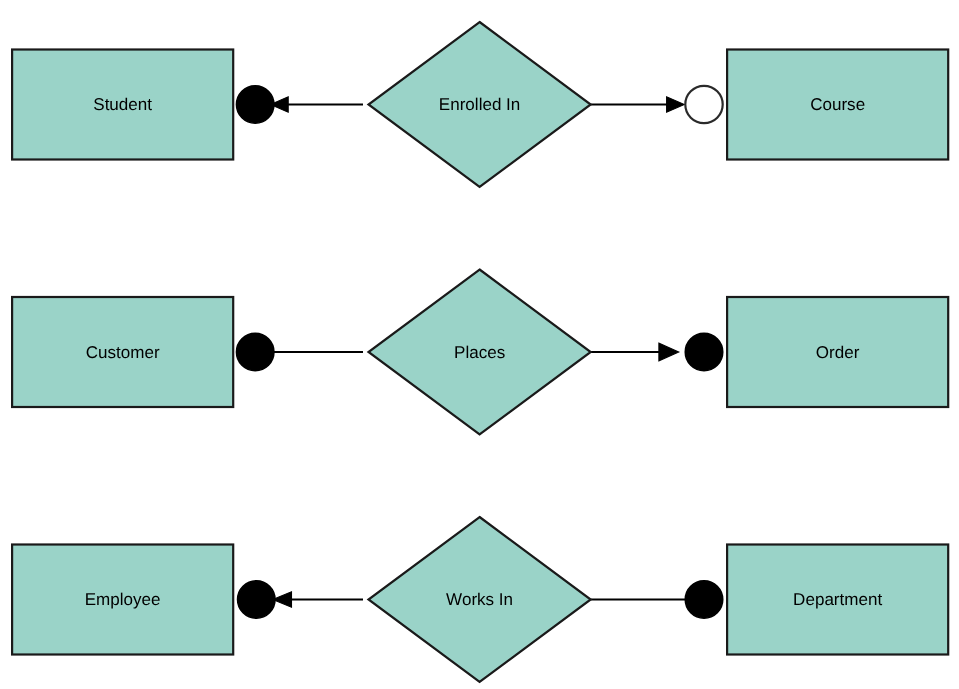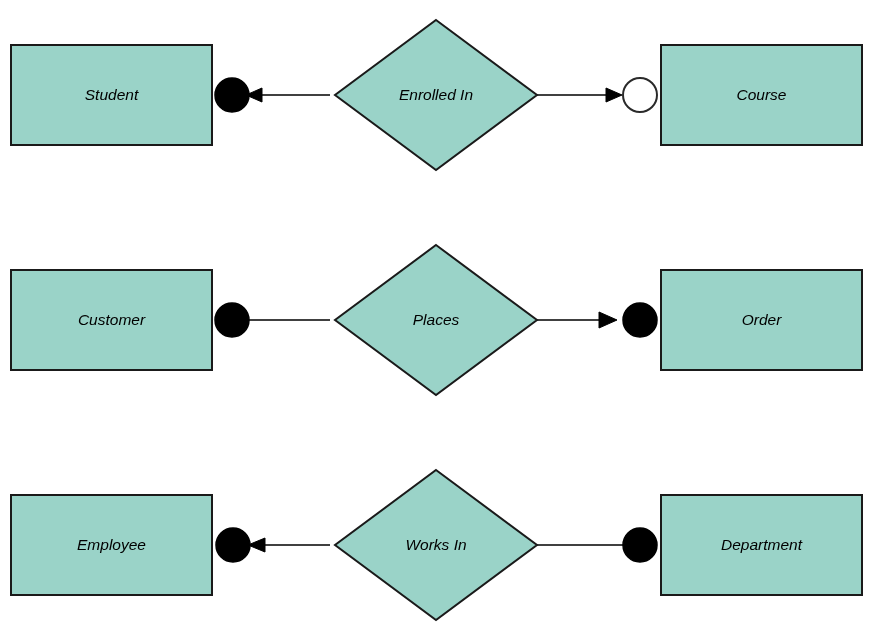--- a/index.html
+++ b/index.html
@@ -11,21 +11,20 @@
     width: 872px;
     height: 626px;
     font-family: "Liberation Sans", sans-serif;
     overflow: hidden;
   }
   #er-canvas {
     position: relative;
     width: 872px;
     height: 626px;
     background: #ffffff;
-    font-style: italic;
   }
   #er-svg {
     position: absolute;
     left: 0;
     top: 0;
     width: 872px;
     height: 626px;
     display: block;
   }
   .entity-box {

